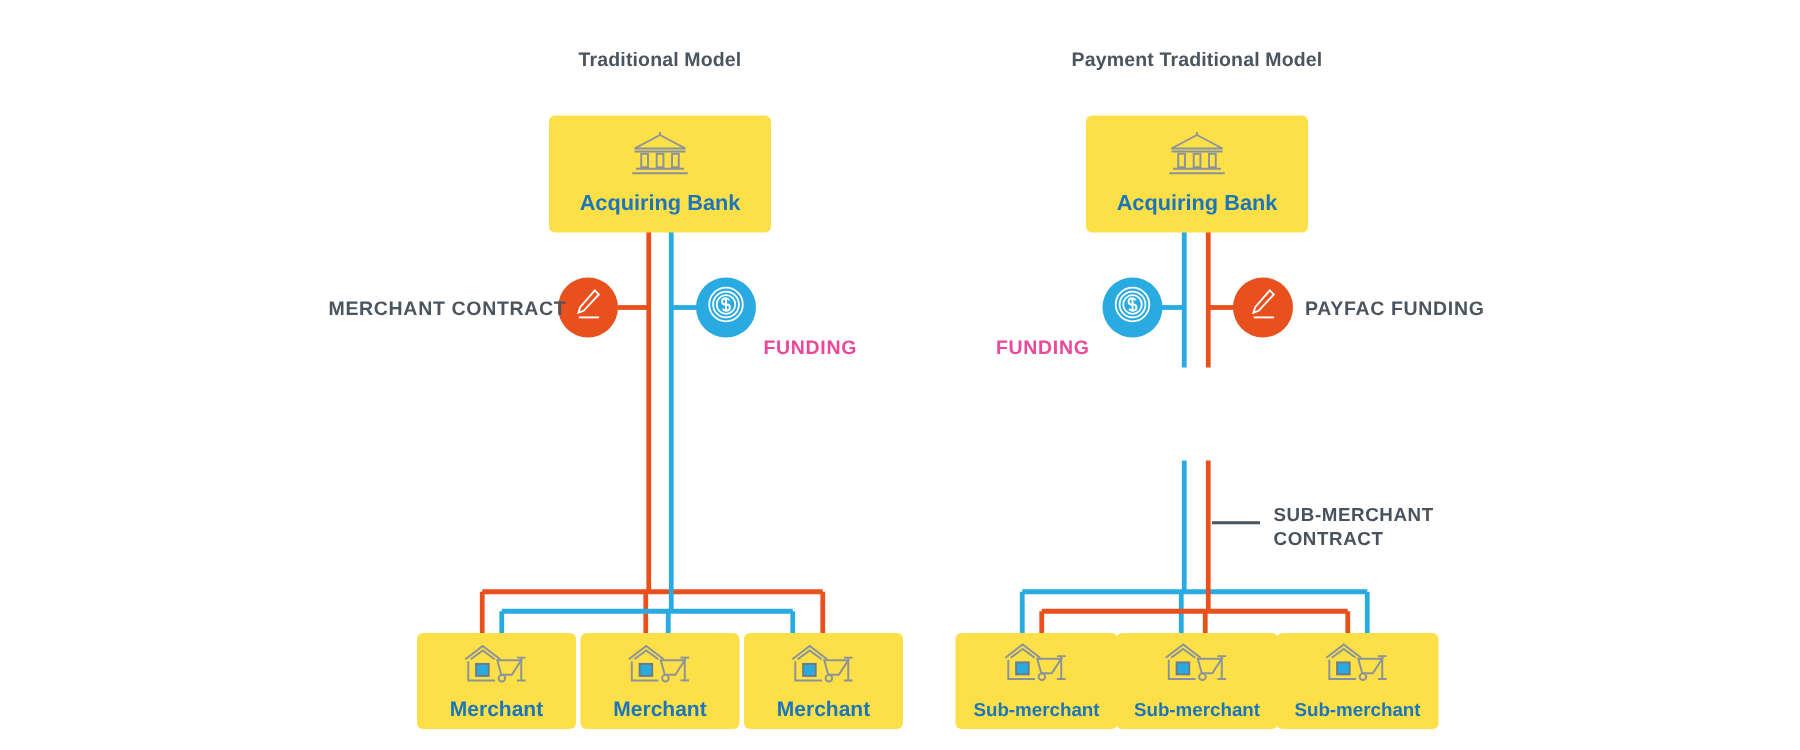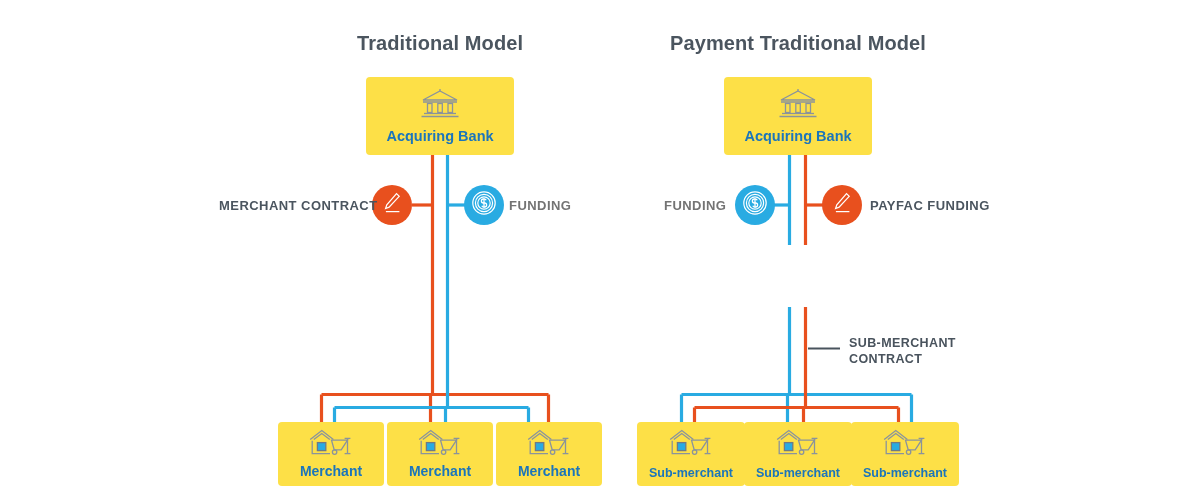--- a/index.html
+++ b/index.html
@@ -7,21 +7,21 @@
     width:1200px;height:500px;background:#ffffff;
     font-family:"Liberation Sans",sans-serif;
     -webkit-font-smoothing:antialiased;
     overflow:hidden;
   }
   #stage{position:relative;width:1200px;height:500px;}
 
   
   .panel-title{
     position:absolute;
-    font-size:20px;font-weight:bold;color:#4b555f;
+    font-size:13px;font-weight:bold;color:#4b555f;
     letter-spacing:.1px;white-space:nowrap;
     text-align:center;
   }
 
   
   #wires{position:absolute;left:0;top:0;width:1200px;height:500px;}
 
   
   .node{
     position:absolute;background:#fde047;border-radius:4px;
@@ -52,21 +52,21 @@
     display:flex;align-items:center;justify-content:center;
   }
   .badge-orange{background:#e8501e;}
   .badge-blue{background:#29abe2;}
 
   .badge-text{
     position:absolute;font-size:13px;font-weight:bold;
     letter-spacing:.45px;white-space:nowrap;line-height:1.25;
   }
   .txt-slate{color:#4b555f;}
-  .txt-blue{color:#737373;}
+  .txt-blue{color:#ec4899;margin-top:26px;}
   .txt-sub{color:#49535d;font-size:12.5px;letter-spacing:.4px;}
 
   .ico{display:block;}
 </style>
 </head>
 <body>
 
 <div id="stage">
 
   <svg id="wires" viewBox="0 0 1200 500" xmlns="http://www.w3.org/2000/svg">

